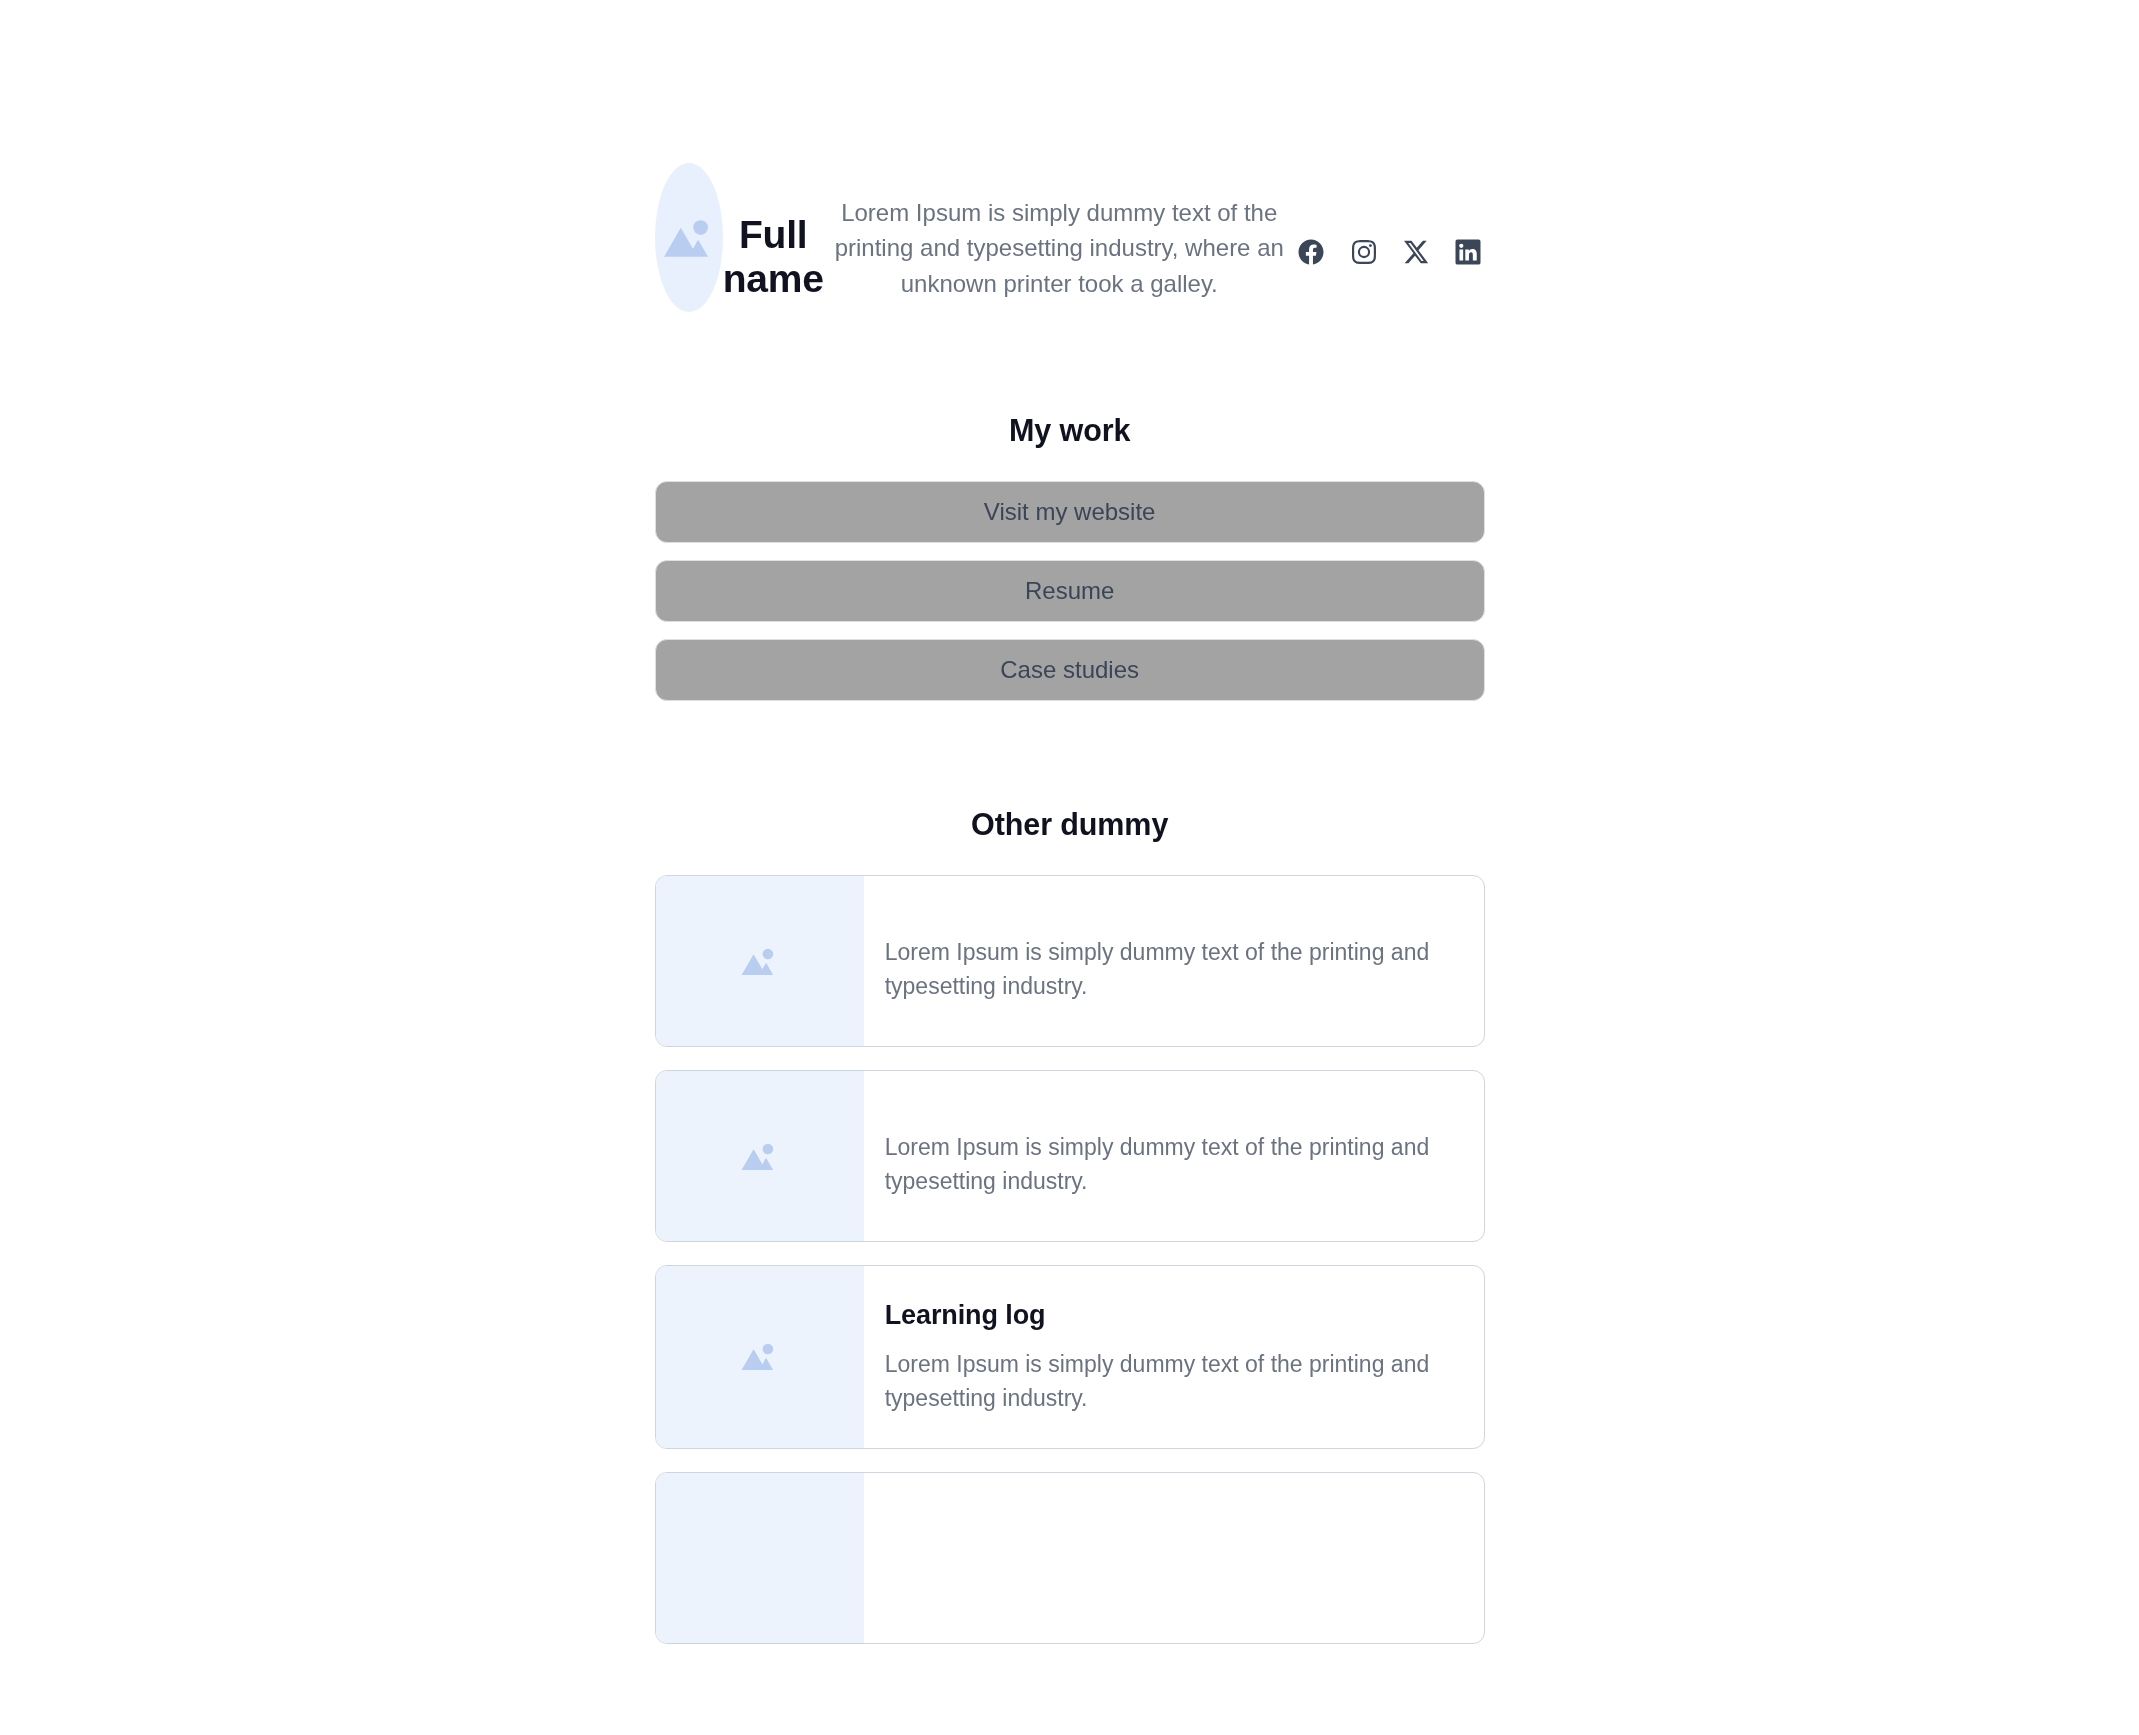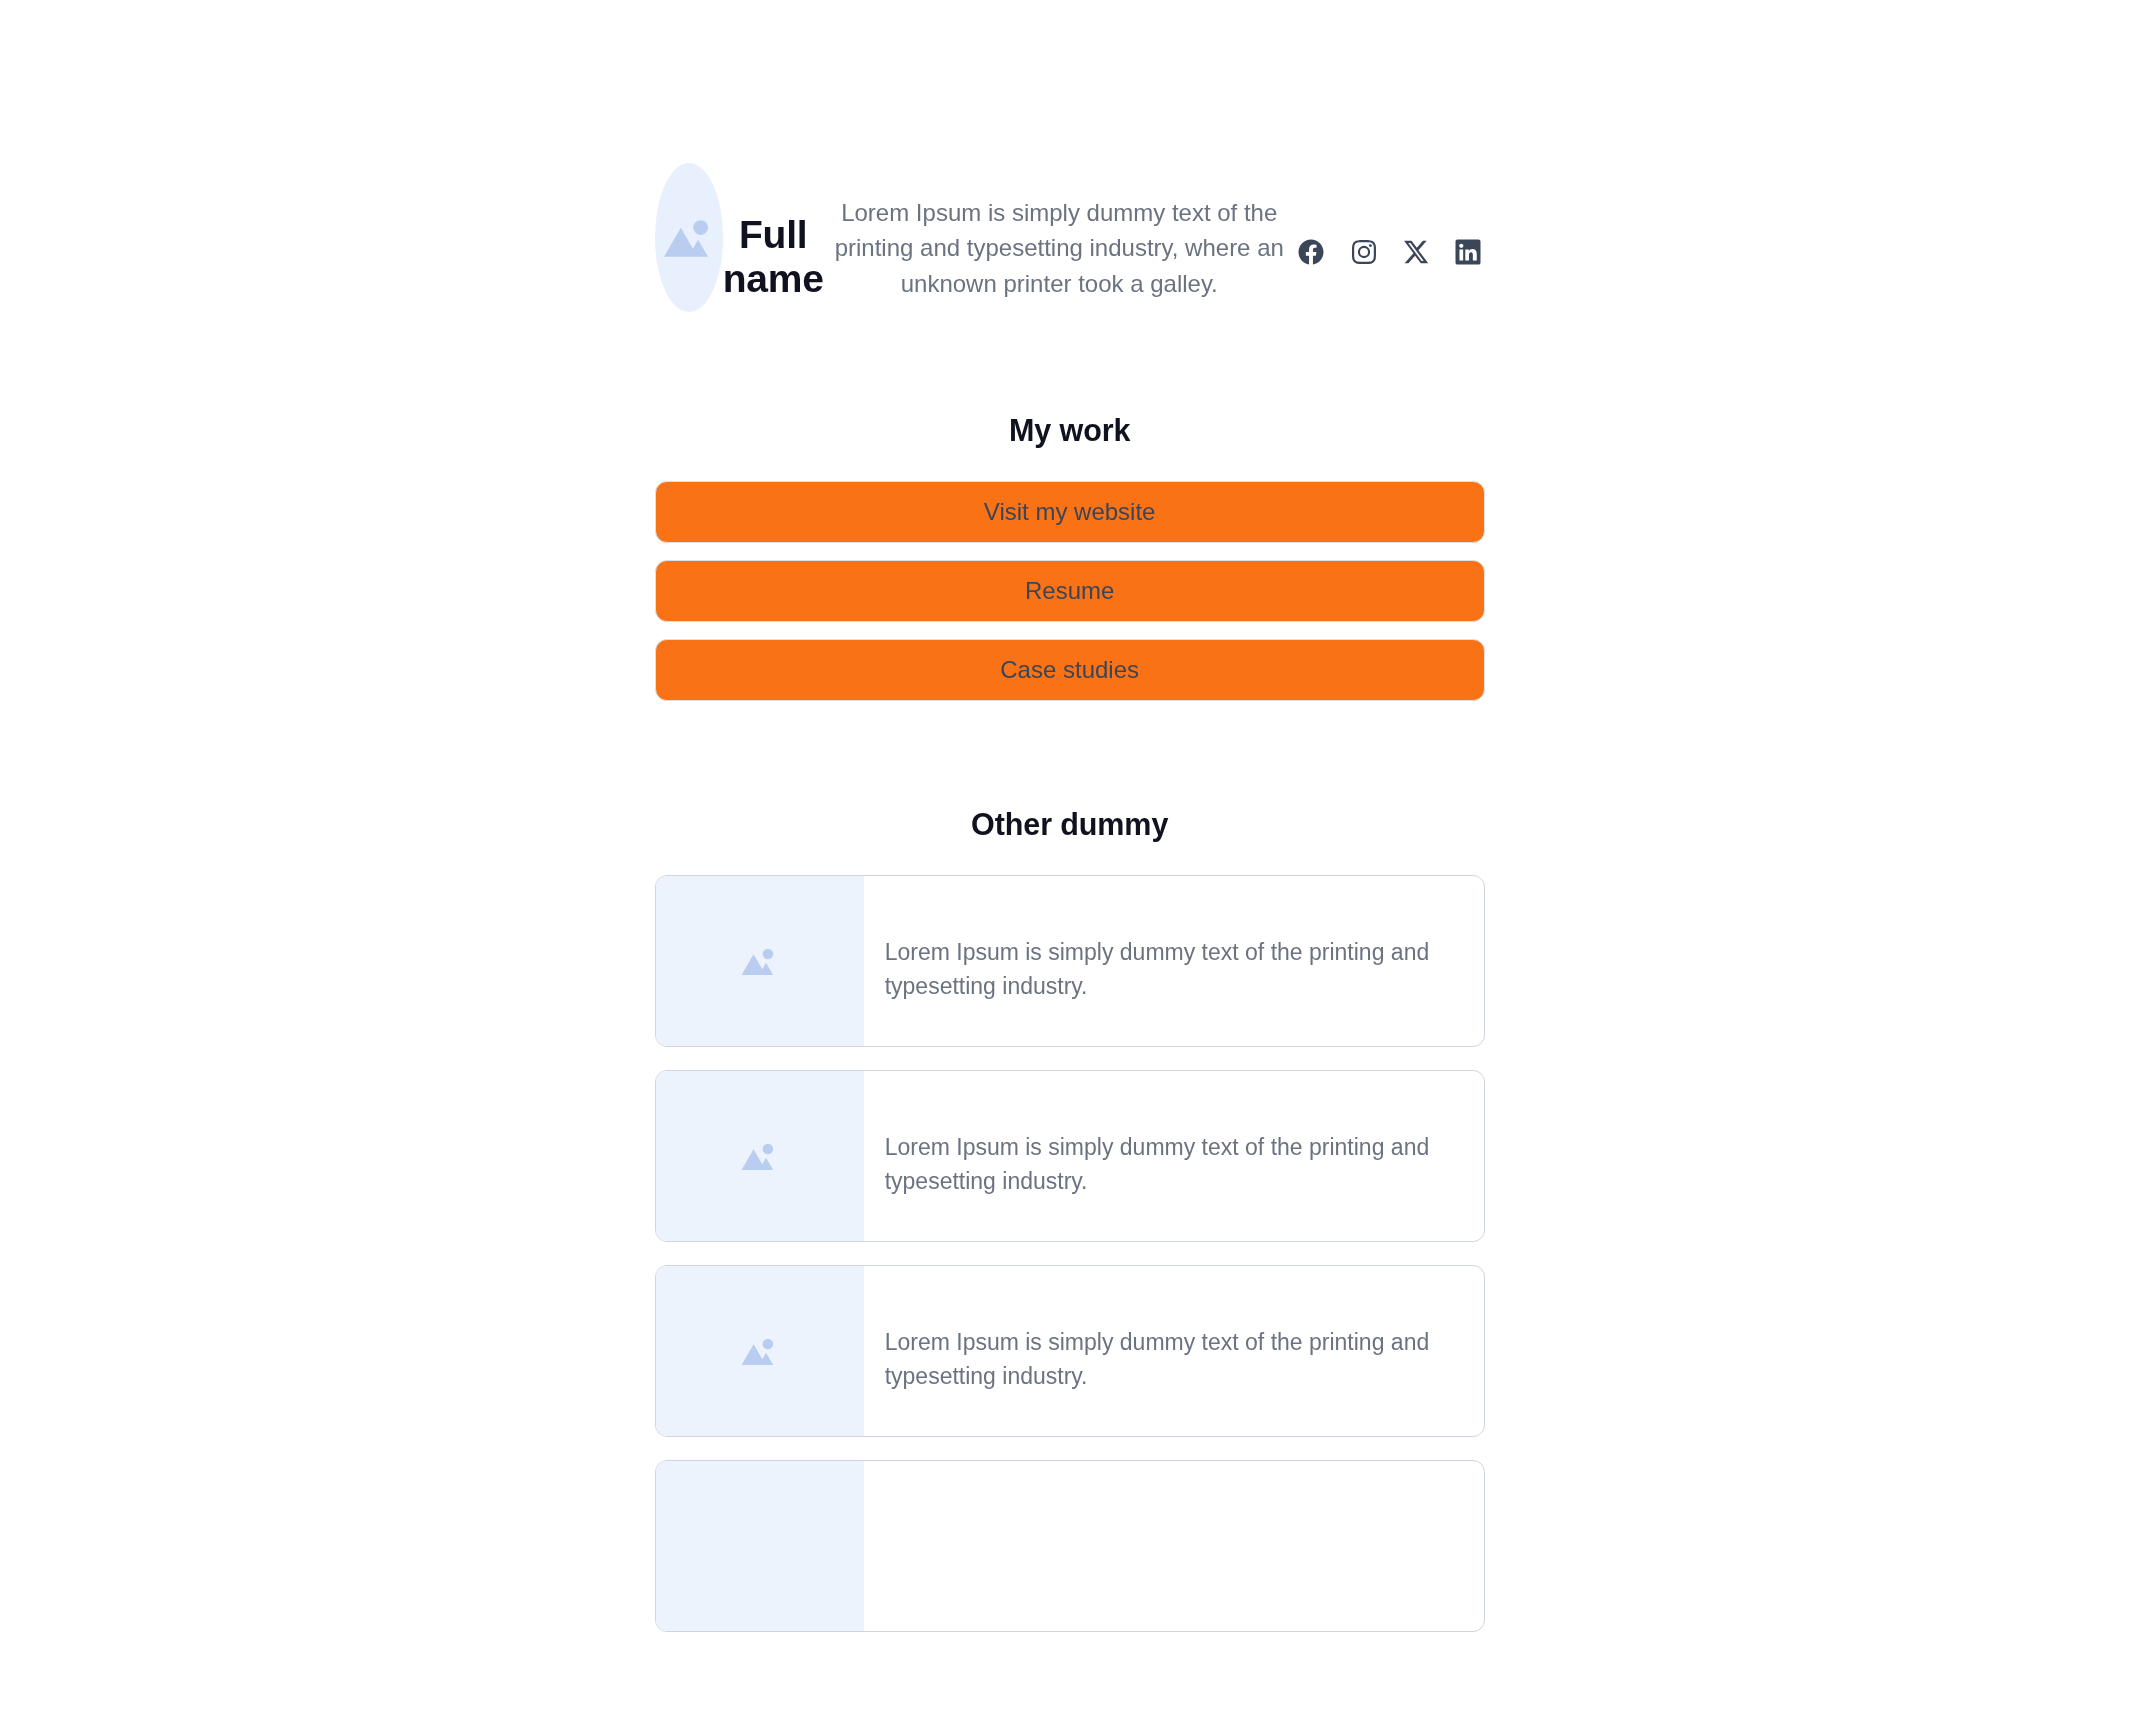--- a/index.html
+++ b/index.html
@@ -116,21 +116,21 @@
     display: flex;
     flex-direction: column;
     gap: 17px;
   }
 
   .link-button {
     width: 100%;
     height: 62px;
     border: 1.5px solid #dcdfe5;
     border-radius: 12px;
-    background: #f97316;
+    background: #a3a3a3;
     display: flex;
     align-items: center;
     justify-content: center;
     font-family: inherit;
     font-size: 24px;
     color: #3b4557;
     cursor: pointer;
   }
 
   
@@ -289,20 +289,21 @@
         <div class="card">
           <div class="card-thumb">
             <span>
               <svg viewBox="0 0 24 24" aria-hidden="true">
                 <circle cx="16.1" cy="8.3" r="2.6" fill="#b9cdf0"></circle>
                 <path d="M3.2 18.6 L9.1 8.4 L13.4 15.8 L15.2 12.6 L18.7 18.6 Z" fill="#b9cdf0"></path>
               </svg>
             </span>
           </div>
           <div class="card-body">
+            <div class="card-title">Learning log</div>
             <div class="card-desc">Lorem Ipsum is simply dummy text of the printing and typesetting industry.</div>
           </div>
         </div>
 
         <div class="card">
           <div class="card-thumb">
             
           </div>
           <div class="card-body">
             

